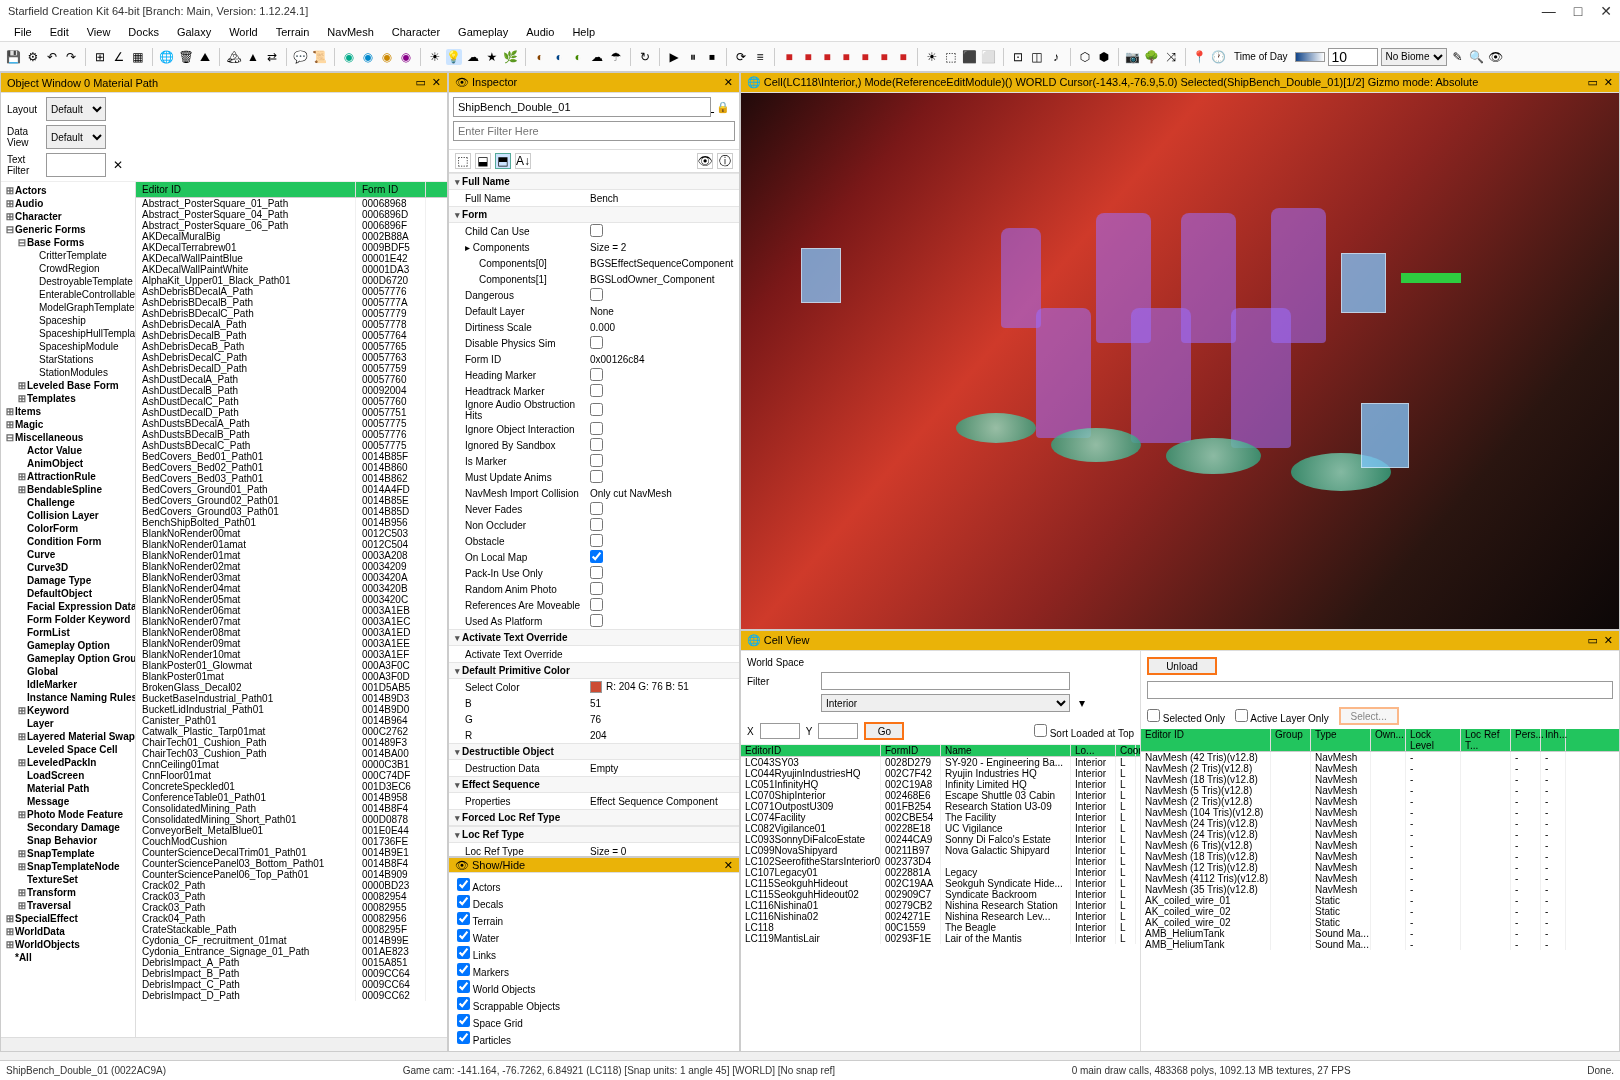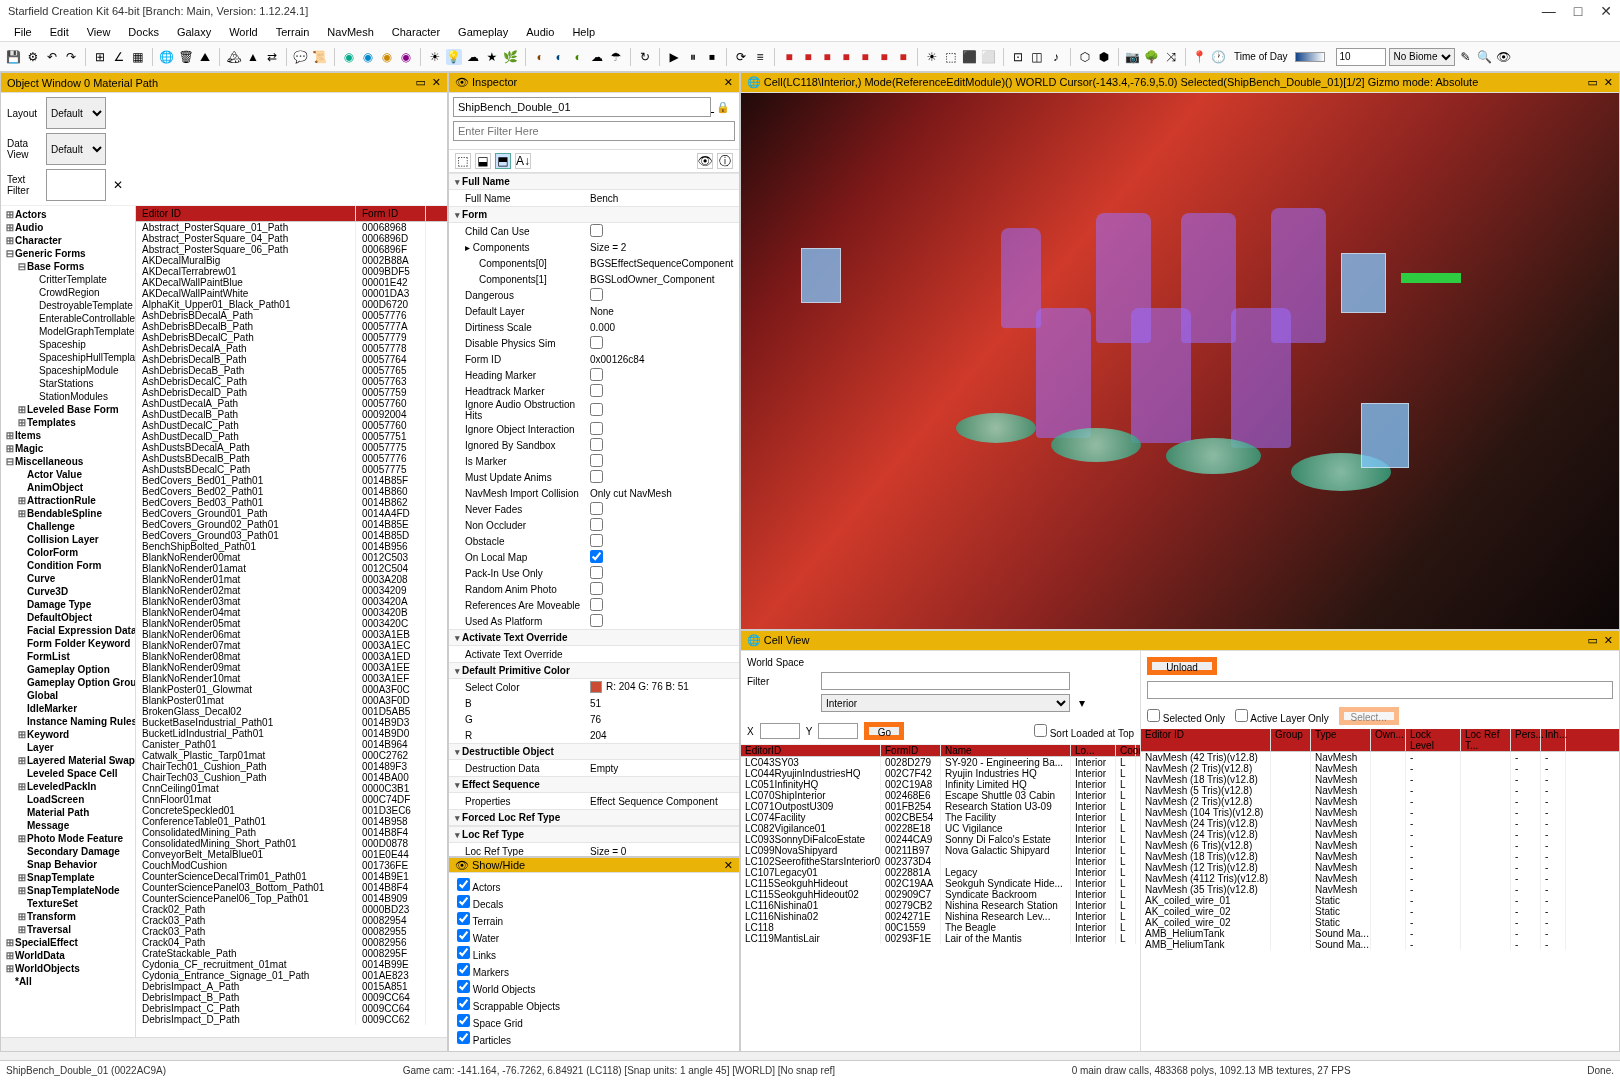--- a/index.html
+++ b/index.html
@@ -12,49 +12,49 @@
 
 
 .menubar { height: 20px; background: #fff; display: flex; align-items: center; padding: 0 6px; gap: 2px; border-bottom: 1px solid #ddd; }
 .menubar span { padding: 2px 8px; cursor: pointer; }
 
 
 .toolbar { height: 30px; background: #fafafa; border-bottom: 1px solid #ccc; display: flex; align-items: center; padding: 0 6px; gap: 3px; }
 .tb-ico { width: 16px; height: 16px; display: inline-flex; align-items: center; justify-content: center; font-size: 12px; cursor: pointer; }
 .tb-sep { width: 1px; height: 18px; background: #ccc; margin: 0 3px; }
 .tb-text { font-size: 10px; margin: 0 4px; }
-.tb-input { width: 50px; height: 18px; font-size: 10px; padding: 0 3px; border: 1px solid #999; margin-left: 8px; }
+.tb-input { width: 50px; height: 18px; font-size: 14px; padding: 0 3px; border: 1px solid #999; }
 .tb-select { height: 18px; font-size: 10px; border: 1px solid #999; }
 .tb-highlight { background: #cce4ff; padding: 2px; border-radius: 2px; }
 .tb-slider { width: 30px; height: 10px; background: linear-gradient(to right, #148, #fff); border: 1px solid #999; }
 
 
 .main { display: flex; height: 980px; }
 .col { display: flex; flex-direction: column; }
 
 
 .panel { background: #fff; border: 1px solid #ccc; display: flex; flex-direction: column; }
 .panel-hd { height: 20px; background: #eab308; border-bottom: 1px solid #ddd; display: flex; align-items: center; padding: 0 6px; font-size: 11px; justify-content: space-between; }
 .panel-hd-right { display: flex; gap: 6px; font-size: 11px; }
 
 
 .ow-top { padding: 4px 6px; display: grid; grid-template-columns: 35px 60px 35px 60px 1fr; gap: 4px; align-items: center; font-size: 10px; border-bottom: 1px solid #eee; }
-.ow-top select, .ow-top input { width: 100%; height: 32px; font-size: 10px; border: 1px solid #999; }
+.ow-top select, .ow-top input { width: 100%; height: 24px; font-size: 10px; border: 1px solid #999; }
 .ow-top .rowlab { text-align: left; }
 
 .ow-split { display: flex; flex: 1; overflow: hidden; }
 .tree { width: 135px; overflow: auto; font-size: 10px; padding: 2px; border-right: 1px solid #ddd; }
 .tree-item { padding: 1px 2px; white-space: nowrap; cursor: pointer; }
 .tree-item.ind1 { padding-left: 14px; }
 .tree-item.ind2 { padding-left: 26px; }
 .tree-item.bold { font-weight: bold; }
 .tree-item .exp { display: inline-block; width: 10px; text-align: center; color: #666; }
 
 .datagrid { flex: 1; overflow: auto; font-size: 10px; }
-.dg-head { display: flex; background: #b91c1c; border-bottom: 1px solid #ccc; position: sticky; top: 0; }
+.dg-head { display: flex; background: #22c55e; border-bottom: 1px solid #ccc; position: sticky; top: 0; }
 .dg-head div { padding: 2px 6px; border-right: 1px solid #ddd; font-weight: normal; }
 .dg-row { display: flex; }
 .dg-row div { padding: 0px 6px; border-right: 1px solid #f0f0f0; white-space: nowrap; overflow: hidden; }
 .c-editorid { width: 220px; }
 .c-formid { width: 70px; }
 
 
 .insp-top { padding: 4px; border-bottom: 1px solid #ddd; text-decoration: underline; }
 .insp-input { width: calc(100% - 24px); height: 20px; font-size: 11px; padding: 0 4px; border: 1px solid #999; margin-bottom: 4px; }
 .insp-lock { display: inline-block; width: 18px; text-align: center; }
@@ -74,21 +74,21 @@
 .viewport-wrap { display: flex; flex-direction: column; }
 .viewport { flex: 1; background: linear-gradient(130deg, #200a0a 0%, #7a1818 15%, #cf3a2a 35%, #8d2420 55%, #2a1510 80%, #0c0707 100%); position: relative; overflow: hidden; }
 .vp-figure { position: absolute; background: rgba(155, 110, 255, 0.55); border-radius: 8px 8px 4px 4px; }
 .vp-disc { position: absolute; border-radius: 50%; background: radial-gradient(circle, #8fe0c4, #2aa07a); opacity: 0.8; }
 .vp-cube { position: absolute; background: rgba(130, 200, 255, 0.75); border: 1px solid rgba(255,255,255,0.5); }
 .vp-arrow { position: absolute; width: 60px; height: 10px; background: #2ecc40; }
 
 
 .cv-top { padding: 6px; font-size: 10px; display: grid; grid-template-columns: 70px 1fr 60px; gap: 4px; align-items: center; }
 .cv-top select, .cv-top input { height: 18px; font-size: 10px; border: 1px solid #999; width: 100%; }
-.cv-btn { height: 18px; font-size: 10px; border: 5px solid #f97316; background: #eee; cursor: pointer; }
+.cv-btn { height: 18px; font-size: 10px; border: 2px solid #f97316; background: #eee; cursor: pointer; }
 .cv-xy { display: flex; gap: 6px; align-items: center; padding: 4px 6px; font-size: 10px; border-bottom: 1px solid #eee; }
 .cv-xy input[type=text] { width: 40px; height: 16px; font-size: 10px; border: 1px solid #999; }
 .cv-checks { display: flex; gap: 10px; align-items: center; padding: 4px 6px; font-size: 10px; flex-wrap: wrap; }
 .cv-grid { overflow: auto; font-size: 10px; }
 .cv-grid .dg-head div, .cv-grid .dg-row div { padding: 0 4px; }
 .cvc1 { width: 140px; } .cvc2 { width: 60px; } .cvc3 { width: 130px; } .cvc4 { width: 45px; } .cvc5 { width: 20px; }
 .cvr1 { width: 130px; } .cvr2 { width: 40px; } .cvr3 { width: 60px; } .cvr4 { width: 35px; } .cvr5 { width: 55px; } .cvr6 { width: 50px; } .cvr7 { width: 30px; } .cvr8 { width: 25px; }
 
 
 .sh-body { padding: 4px 8px; font-size: 10px; }

